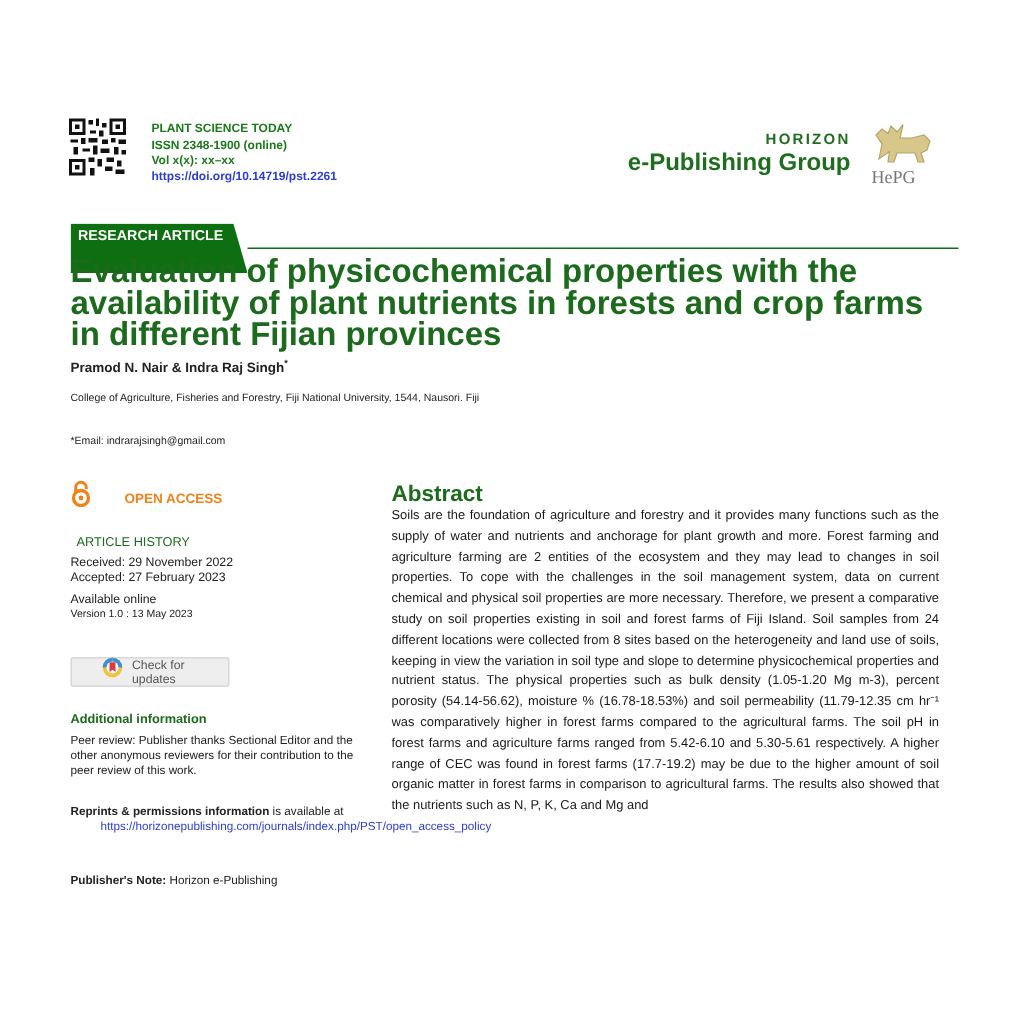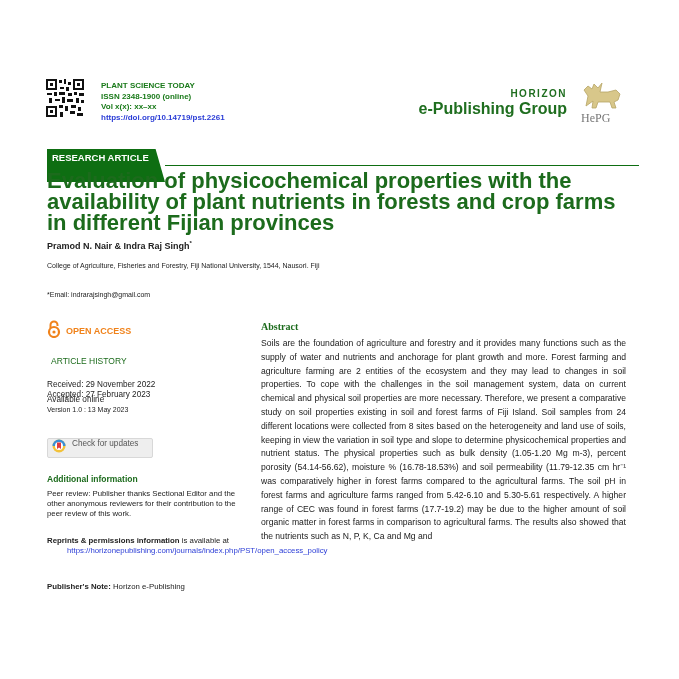--- a/index.html
+++ b/index.html
@@ -15,34 +15,34 @@
   .hepg { left:578px; top:80px; width:50px; height:44px; }
   .hepg-text { left:581px; top:111px; font-family:"Liberation Serif", serif; font-size:12px; color:#777; }
   .badge { left:47px; top:149px; height:33px; width:118px; background:#0e6e12; color:#fff; font-size:9.5px; font-weight:bold; line-height:17px; padding-left:5px; box-sizing:border-box; clip-path:polygon(0 0, 92% 0, 100% 100%, 0 100%); }
   .rule { left:165px; top:165px; width:474px; height:1px; background:#0e6e12; }
   .title { left:47px; top:170px; width:590px; font-size:22px; font-weight:bold; color:#1c6b1c; line-height:21px; }
   .authors { left:47px; top:240px; font-size:9px; font-weight:bold; color:#222; }
   .authors sup { font-size:6px; }
   .affil { left:47px; top:262px; font-size:7px; color:#222; }
   .email { left:47px; top:291px; font-size:7px; color:#222; }
   .oa { left:47px; top:320px; display:flex; align-items:center; }
-  .oa-text { color:#f0821a; font-size:9px; font-weight:bold; margin-left:5px; }
+  .oa-text { color:#f0821a; font-size:9px; font-weight:bold; margin-left:22px; }
   .hist-h { left:51px; top:356px; font-size:8.5px; font-weight:normal; color:#1c6b1c; }
-  .hist { left:47px; top:370px; font-size:8.2px; color:#222; line-height:10px;margin-top:10px; }
+  .hist { left:47px; top:370px; font-size:8.2px; color:#222; line-height:10px; }
   .avail { left:47px; top:395px; font-size:8.2px; color:#222; line-height:10px; }
   .avail .v { font-size:7px; }
-  .cfu { left:47px; top:438px; width:106px; height:20px; background:#eeeeee; border:1px solid #d8d8d8; border-radius:2px; display:flex; align-items:flex-start; box-sizing:border-box; padding-left:4px; }
+  .cfu { left:47px; top:438px; width:106px; height:20px; background:#eeeeee; border:1px solid #d8d8d8; border-radius:2px; display:flex; align-items:flex-end; box-sizing:border-box; padding-left:20px; }
   .cfu-text { font-size:8.2px; color:#555; margin-left:6px; }
   .add-h { left:47px; top:474px; font-size:8.5px; font-weight:bold; color:#1c6b1c; }
   .peer { left:47px; top:489px; width:200px; font-size:7.8px; color:#222; line-height:10px; }
   .reprint { left:47px; top:536px; width:205px; font-size:7.8px; color:#222; line-height:10px; }
   .reprint b { font-weight:bold; }
   .reprint .lk { color:#2b3dd6;margin-left:20px; }
   .pubnote { left:47px; top:582px; width:205px; font-size:7.8px; color:#222; line-height:10px; }
-  .abs-h { left:261px; top:321px; font-size:10px; font-weight:bold; color:#1c6b1c;font-family:Liberation Serif, serif; }
+  .abs-h { left:261px; top:321px; font-size:15px; font-weight:bold; color:#1c6b1c; }
   .abs-body { left:261px; top:337px; width:365px; font-size:8.6px; color:#1a1a1a; line-height:13.8px; text-align:justify; height:262px; overflow:hidden; }
 </style>
 </head>
 <body>
 
 <div class="abs qr">
   <svg width="40" height="40" viewBox="0 0 40 40">
     <rect width="40" height="40" fill="#fff"></rect>
     <rect x="1" y="1" width="11" height="11" fill="#111"></rect>
       <rect x="3" y="3" width="7" height="7" fill="#fff"></rect>

